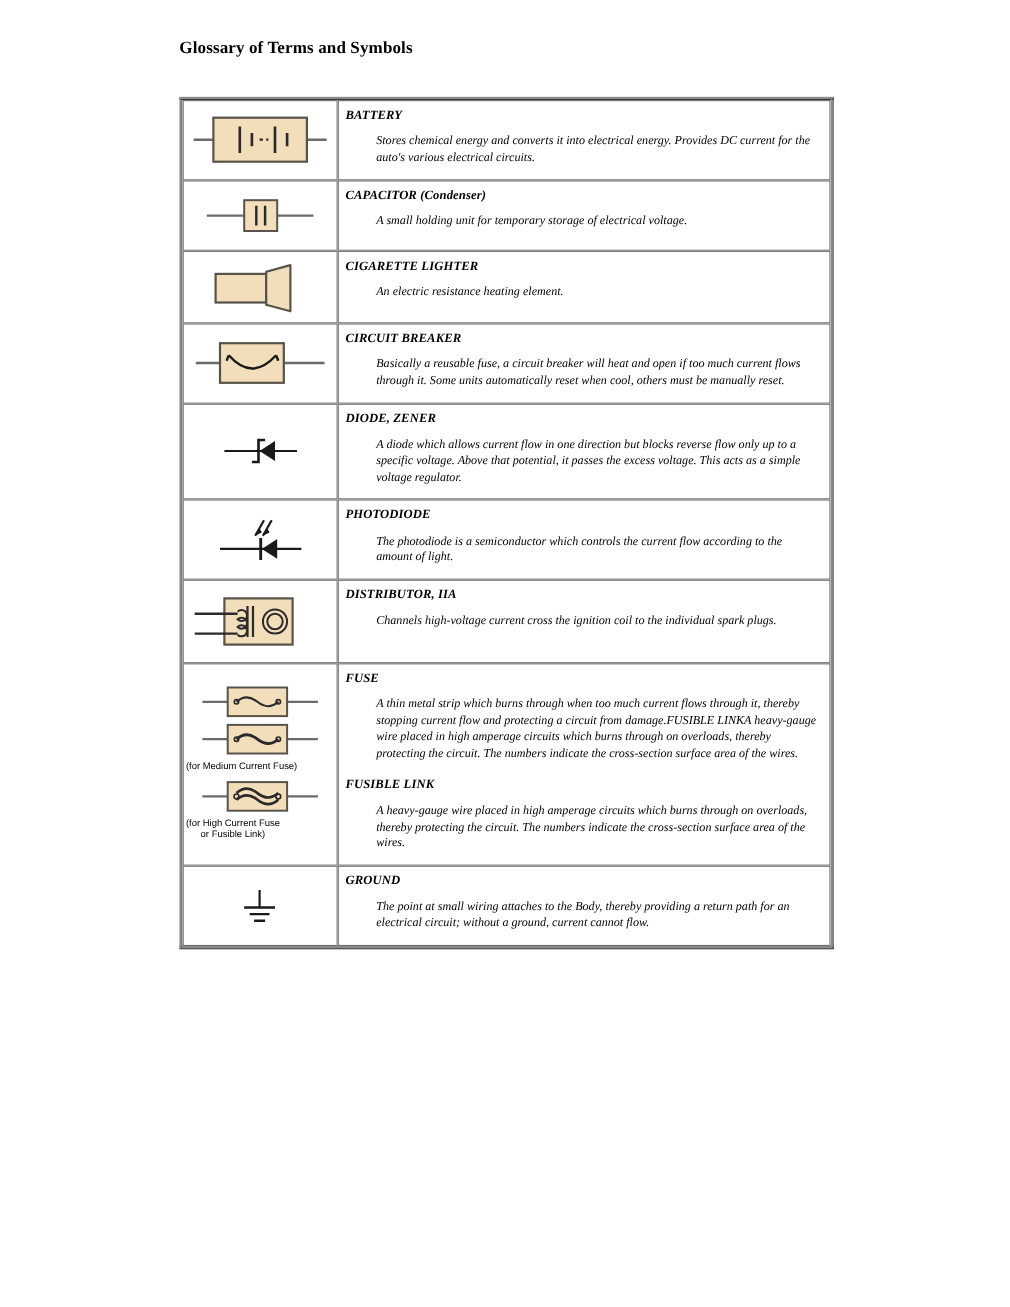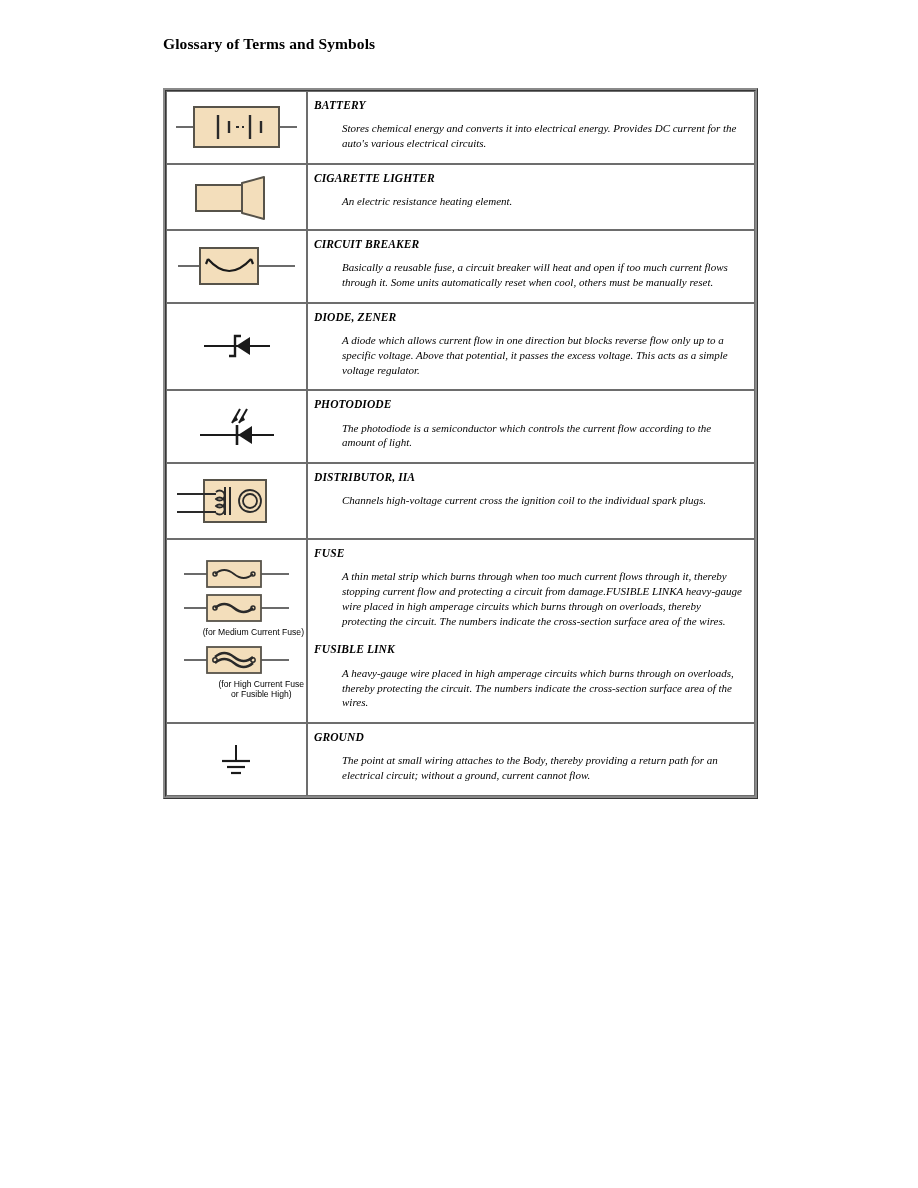--- a/index.html
+++ b/index.html
@@ -77,21 +77,21 @@
   .term.second { margin-top: 14px; }
   .sym-label {
     font-family: "Liberation Sans", "DejaVu Sans", sans-serif;
     font-size: 8.6px;
     line-height: 1.25;
     color: #000;
     margin-top: 2px;
     margin-bottom: 5px;
     text-align: center;
   }
-  .fuse-stack { display: flex; flex-direction: column; align-items: flex-end; }
+  .fuse-stack { display: flex; flex-direction: column; align-items: flex-start; }
   svg { display: block; margin: 0 auto; }
 </style>
 </head>
 <body>
 
 <div class="page">
 
   <div class="page-title">Glossary of Terms and Symbols</div>
 
   <table class="glossary-table">
@@ -108,20 +108,34 @@
             <line x1="76" y1="17" x2="76" y2="41" stroke="#2a2a2a" stroke-width="2.4"></line>
             <line x1="87" y1="23" x2="87" y2="35" stroke="#2a2a2a" stroke-width="2.4"></line>
           </svg>
         </td>
         <td class="txt-cell">
           <div class="term">BATTERY</div>
           <div class="desc last">Stores chemical energy and converts it into electrical energy. Provides DC current for the auto's various electrical circuits.</div>
         </td>
       </tr>
 
+      <tr>
+        <td class="sym-cell">
+          <svg width="125" height="50" viewBox="0 0 125 50">
+            <line x1="14" y1="25" x2="111" y2="25" stroke="#6b6b6b" stroke-width="2.2"></line>
+            <rect x="48" y="11" width="30" height="28" fill="#f3debb" stroke="#57534a" stroke-width="1.8"></rect>
+            <line x1="59" y1="16" x2="59" y2="34" stroke="#2a2a2a" stroke-width="2.2"></line>
+            <line x1="67" y1="16" x2="67" y2="34" stroke="#2a2a2a" stroke-width="2.2"></line>
+          </svg>
+        </td>
+        <td class="txt-cell">
+          <div class="term">CAPACITOR (Condenser)</div>
+          <div class="desc last">A small holding unit for temporary storage of electrical voltage.</div>
+        </td>
+      </tr>
 
       <tr>
         <td class="sym-cell">
           <svg width="125" height="52" viewBox="0 0 125 52">
             <rect x="22" y="14" width="46" height="26" fill="#f3debb" stroke="#57534a" stroke-width="2"></rect>
             <polygon points="68,12 90,6 90,48 68,42" fill="#f3debb" stroke="#57534a" stroke-width="2" stroke-linejoin="round"></polygon>
           </svg>
         </td>
         <td class="txt-cell">
           <div class="term">CIGARETTE LIGHTER</div>
@@ -223,21 +237,21 @@
               <line x1="10" y1="17" x2="115" y2="17" stroke="#6b6b6b" stroke-width="2"></line>
               <rect x="33" y="4" width="54" height="26" fill="#f3debb" stroke="#57534a" stroke-width="1.8"></rect>
               <path d="M41,14 Q50,6 60,14 Q70,22 79,14" fill="none" stroke="#2a2a2a" stroke-width="2.4"></path>
               <path d="M41,20 Q50,12 60,20 Q70,28 79,20" fill="none" stroke="#2a2a2a" stroke-width="2.4"></path>
               <circle cx="41" cy="17" r="2.2" fill="none" stroke="#2a2a2a" stroke-width="1.5"></circle>
               <circle cx="79" cy="17" r="2.2" fill="none" stroke="#2a2a2a" stroke-width="1.5"></circle>
             </svg>
 
             <div class="sym-label">
               <div>(for High Current Fuse</div>
-              <div>or Fusible High)</div>
+              <div>or Fusible Link)</div>
             </div>
 
           </div>
         </td>
         <td class="txt-cell">
           <div class="term">FUSE</div>
           <div class="desc">A thin metal strip which burns through when too much current flows through it, thereby stopping current flow and protecting a circuit from damage.FUSIBLE LINKA heavy-gauge wire placed in high amperage circuits which burns through on overloads, thereby protecting the circuit. The numbers indicate the cross-section surface area of the wires.</div>
           <div class="term second">FUSIBLE LINK</div>
           <div class="desc last">A heavy-gauge wire placed in high amperage circuits which burns through on overloads, thereby protecting the circuit. The numbers indicate the cross-section surface area of the wires.</div>
         </td>

